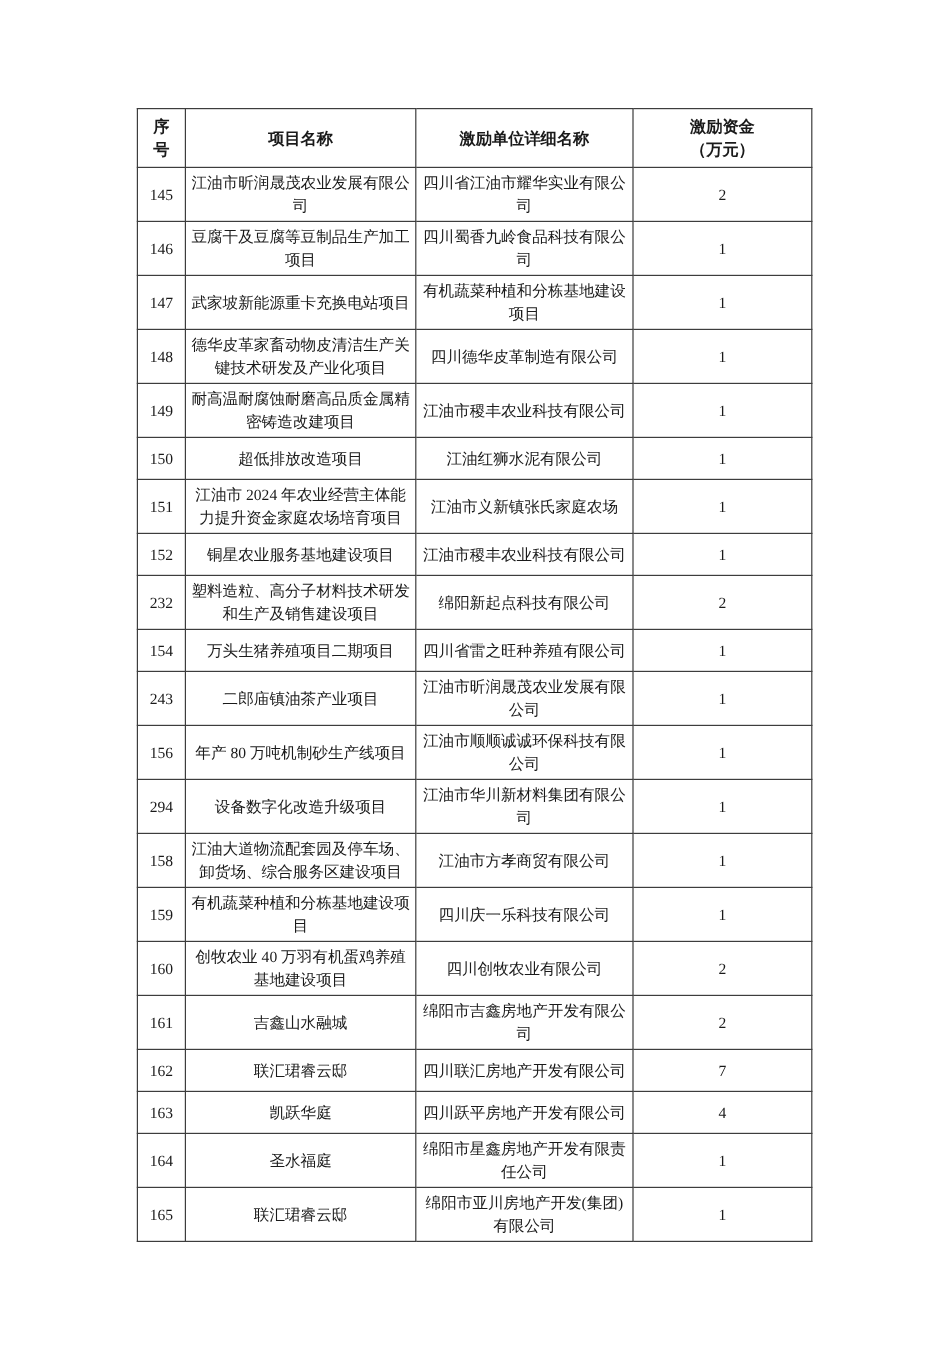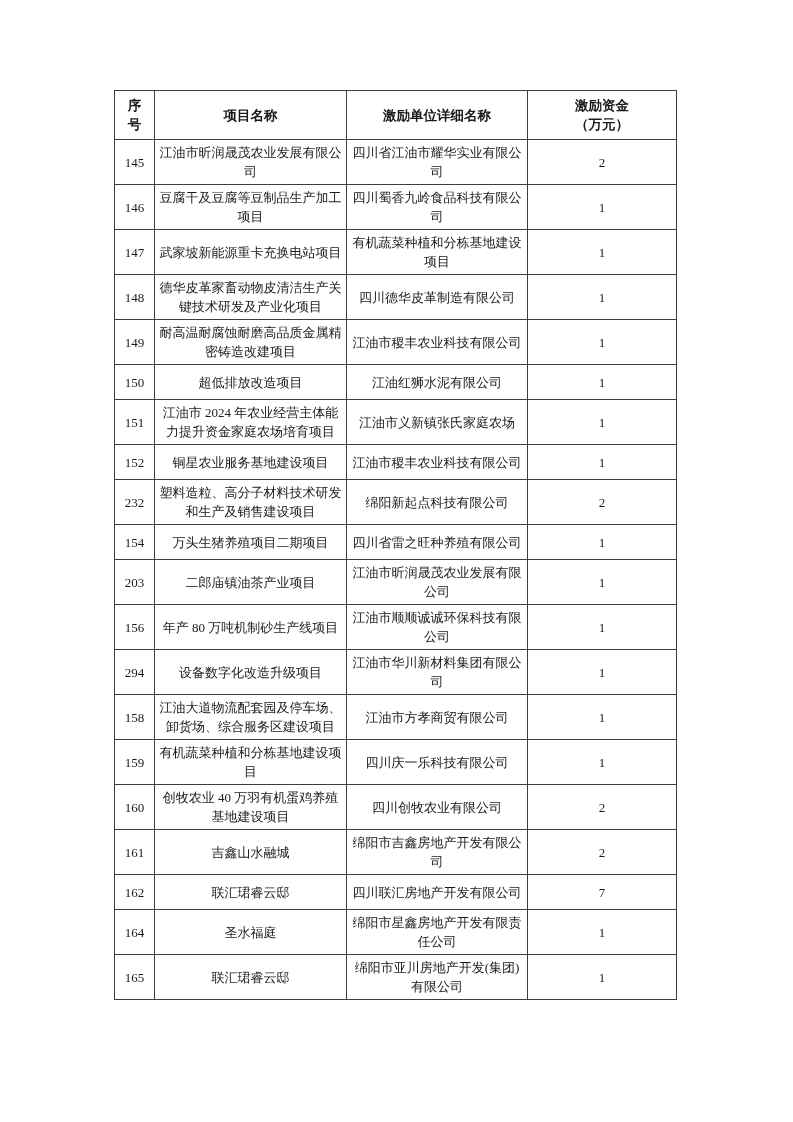--- a/index.html
+++ b/index.html
@@ -122,21 +122,21 @@
       <td>绵阳新起点科技有限公司</td>
       <td>2</td>
     </tr>
         <tr>
       <td>154</td>
       <td>万头生猪养殖项目二期项目</td>
       <td>四川省雷之旺种养殖有限公司</td>
       <td>1</td>
     </tr>
         <tr>
-      <td>203</td>
+      <td>243</td>
       <td>二郎庙镇油茶产业项目</td>
       <td>江油市昕润晟茂农业发展有限公司</td>
       <td>1</td>
     </tr>
         <tr>
       <td>156</td>
       <td>年产 80 万吨机制砂生产线项目</td>
       <td>江油市顺顺诚诚环保科技有限公司</td>
       <td>1</td>
     </tr>
@@ -168,20 +168,26 @@
       <td>161</td>
       <td>吉鑫山水融城</td>
       <td>绵阳市吉鑫房地产开发有限公司</td>
       <td>2</td>
     </tr>
         <tr>
       <td>162</td>
       <td>联汇珺睿云邸</td>
       <td>四川联汇房地产开发有限公司</td>
       <td>7</td>
+    </tr>
+        <tr>
+      <td>163</td>
+      <td>凯跃华庭</td>
+      <td>四川跃平房地产开发有限公司</td>
+      <td>4</td>
     </tr>
         <tr>
       <td>164</td>
       <td>圣水福庭</td>
       <td>绵阳市星鑫房地产开发有限责任公司</td>
       <td>1</td>
     </tr>
         <tr>
       <td>165</td>
       <td>联汇珺睿云邸</td>

